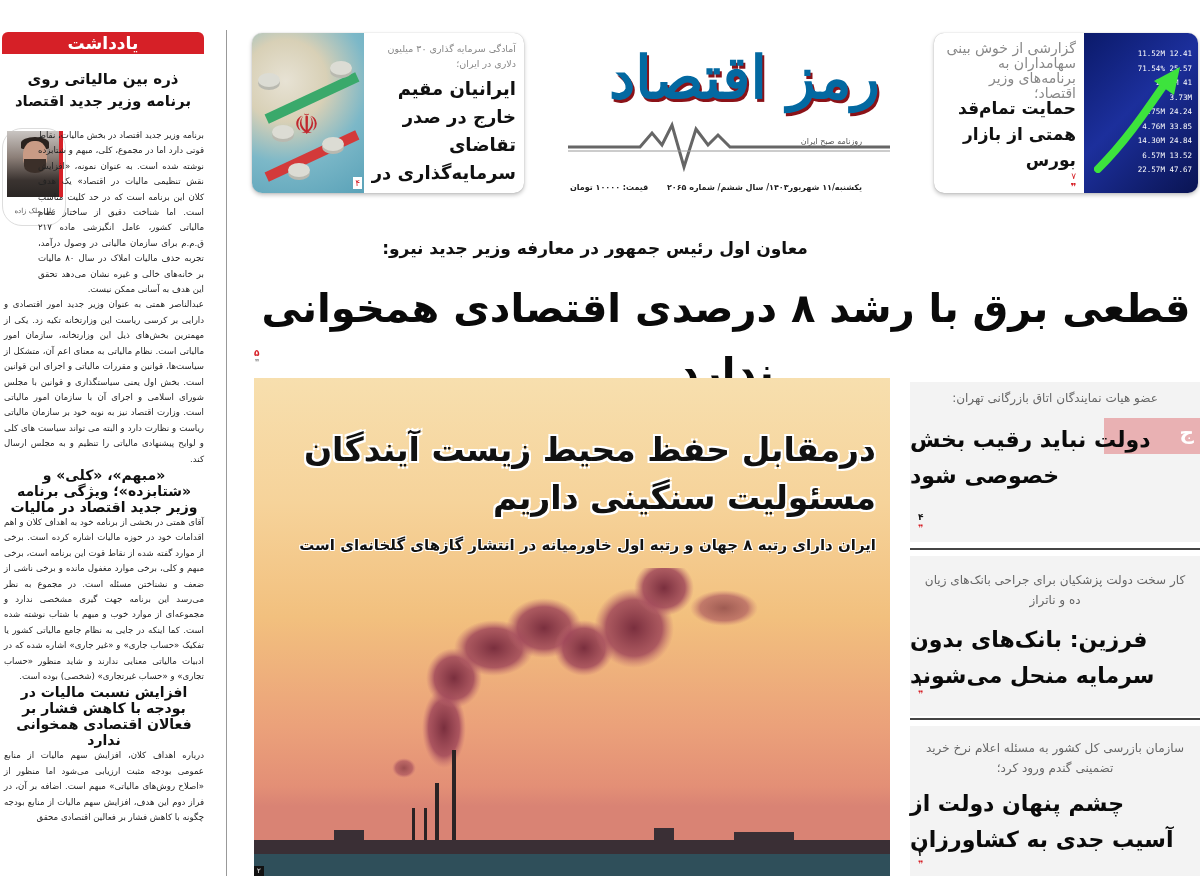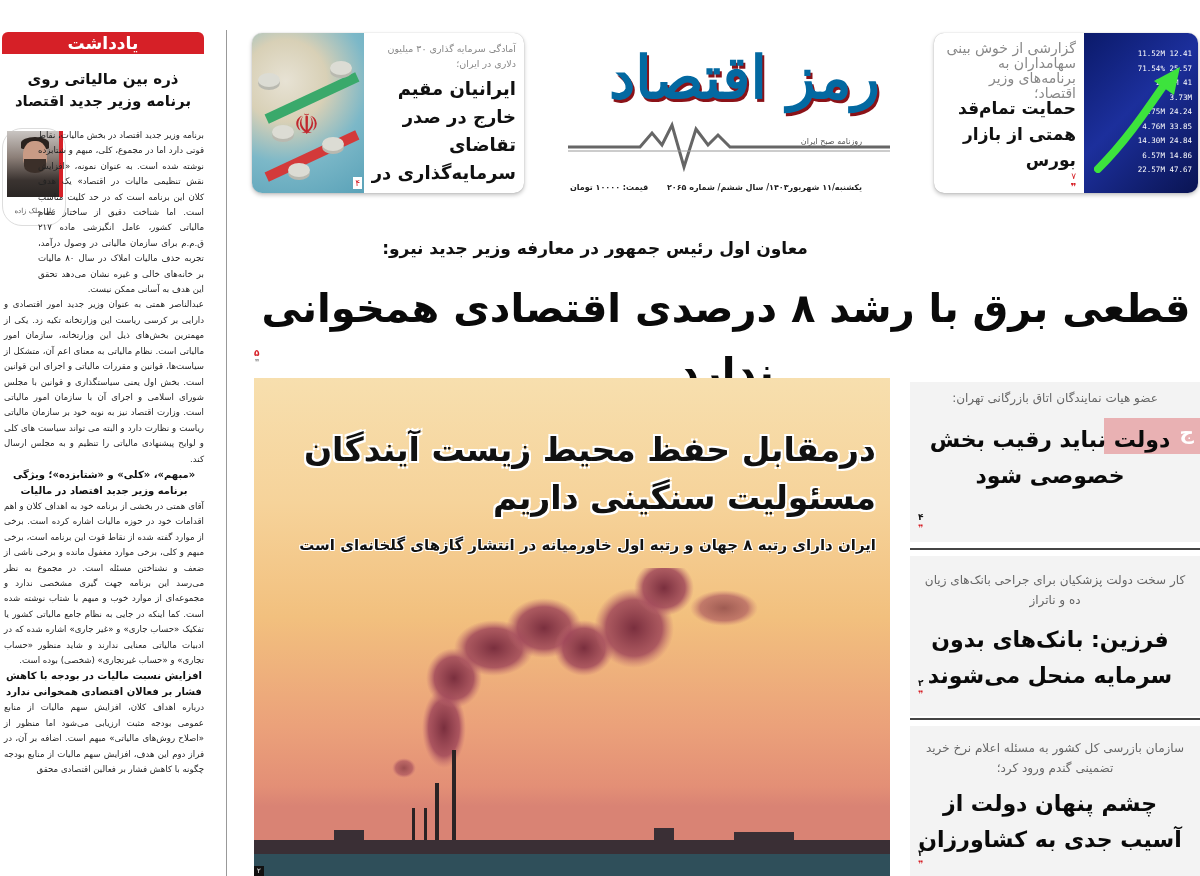--- a/index.html
+++ b/index.html
@@ -41,21 +41,21 @@
   .author-name {
     position: absolute; left: 2px; top: 78px; width: 60px;
     font-size: 7px; color: #555; text-align: center;
   }
   .editorial-body {
     position: absolute; left: 4px; top: 98px; width: 200px;
     font-size: 8.6px; line-height: 15.4px; color: #222; text-align: justify;
   }
   .editorial-body p { margin: 0; }
   .editorial-body .sub {
-    font-weight: bold; font-size: 10px; text-align: center; line-height: 16px; color: #111;
+    font-weight: bold; font-size: 14px; text-align: center; line-height: 16px; color: #111;
   }
   .editorial-body .wrap { margin-left: 34px; }
   .col-divider { position: absolute; left: 226px; top: 30px; width: 1px; height: 846px; background: #999; }
 
   
   .card {
     position: absolute; background: #fff; border-radius: 10px;
     box-shadow: 0 2px 4px rgba(0,0,0,0.25), 0 0 1px rgba(0,0,0,0.3);
     overflow: hidden;
   }
@@ -123,21 +123,21 @@
     text-shadow: 1px 1px 0 #fff, -1px -1px 0 #fff, 1px -1px 0 #fff, -1px 1px 0 #fff;
   }
   .feature-page { position: absolute; left: 0; bottom: 0; width: 10px; height: 10px; background: #111; color: #fff; font-size: 7px; text-align: center; line-height: 10px; }
 
   
   .side-story { position: absolute; left: 910px; width: 290px; background: #f3f3f3; }
   .side-1 { top: 382px; height: 160px; }
   .side-2 { top: 556px; height: 160px; }
   .side-3 { top: 726px; height: 150px; }
   .side-kicker { position: absolute; right: 10px; width: 270px; font-size: 12px; color: #666; text-align: center; line-height: 20px; }
-  .side-title { position: absolute; right: 10px; width: 280px; font-size: 22px; font-weight: bold; text-align: center; color: #0a0a0a; line-height: 36px; }
+  .side-title { position: absolute; right: 10px; width: 280px; font-size: 22px; font-weight: bold; text-align: left; color: #0a0a0a; line-height: 36px; }
   .side-num { position: absolute; left: 8px; font-size: 9px; color: #111; font-weight: bold; line-height: 11px; }
   .side-num .q { color: #d62027; display: block; font-size: 9px; }
   .side-divider { position: absolute; left: 910px; width: 290px; height: 2px; background: #444; }
   .red-tab { position: absolute; right: 0; top: 36px; width: 96px; height: 36px; background: #e9b1b3; }
   .red-tab span { position: absolute; right: 6px; top: 2px; color: #fff; font-size: 20px; font-weight: bold; }
 </style>
 </head>
 <body>
 
 <section class="editorial">
@@ -194,21 +194,21 @@
 <div class="card card-bourse">
   <div class="bourse-img">
     <div class="nums">
       <div><span>11.52M</span> <span>12.41</span></div>
       <div><span>71.54%</span> <span>25.57</span></div>
       <div><span>2.86M</span> <span>41</span></div>
       <div><span>3.73M</span></div>
       <div><span>1.75M</span> <span>24.24</span></div>
       <div><span>4.76M</span> <span>33.85</span></div>
       <div><span>14.30M</span> <span>24.84</span></div>
-      <div><span>6.57M</span> <span>14.86</span></div>
+      <div><span>6.57M</span> <span>13.52</span></div>
       <div><span>22.57M</span> <span>47.67</span></div>
     </div>
     <svg class="arrow" viewBox="0 0 96 110">
       <path d="M4,106 C30,80 48,54 70,22" stroke="#3de33d" stroke-width="8" fill="none" stroke-linecap="round"></path>
       <polygon points="60,18 86,4 80,32" fill="#3de33d"></polygon>
     </svg>
   </div>
   <div class="bourse-kicker">گزارشی از خوش بینی سهامداران به برنامه‌های وزیر اقتصاد؛</div>
   <div class="bourse-title">حمایت تمام‌قد همتی از بازار بورس</div>
   <div class="bourse-num">

